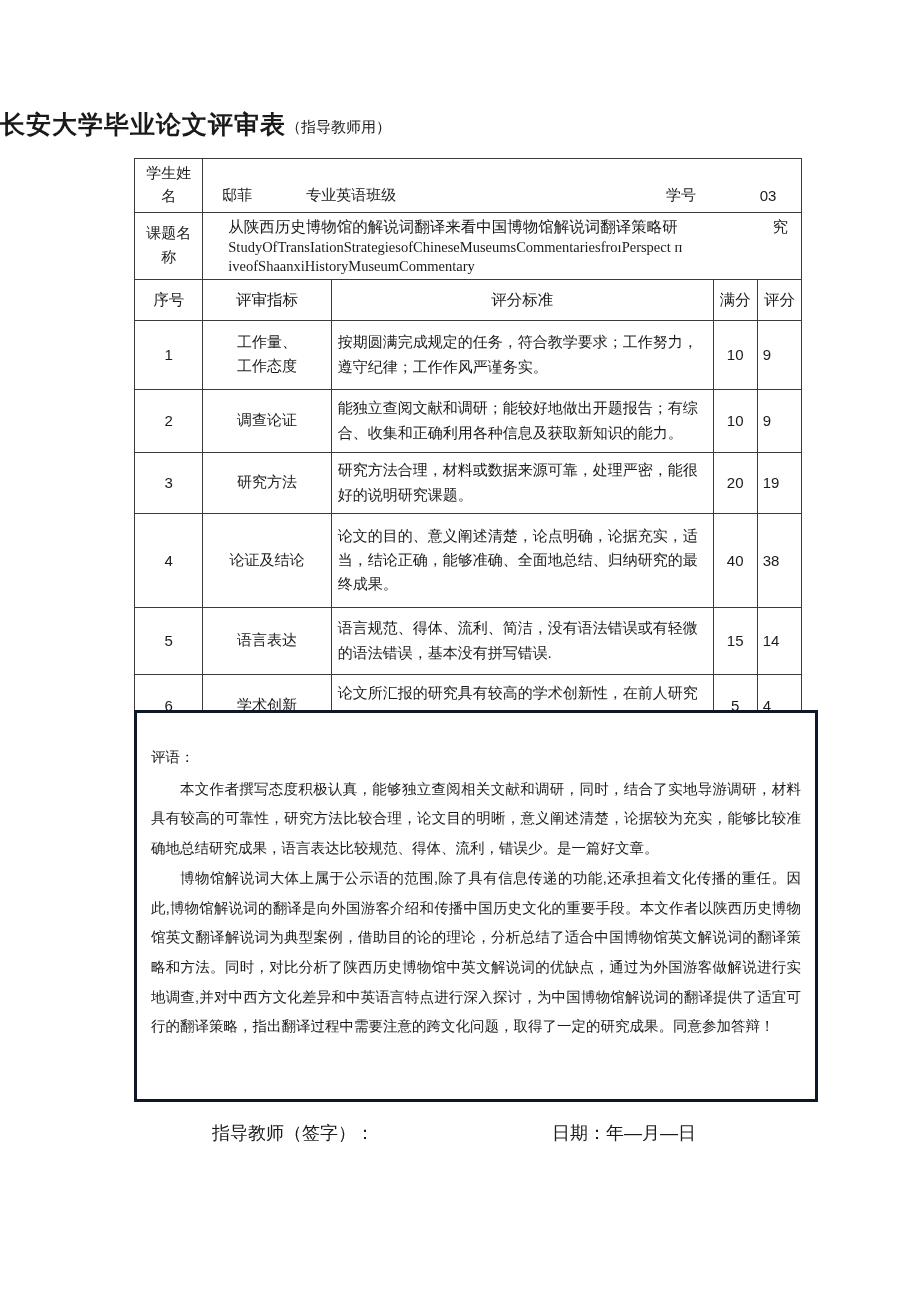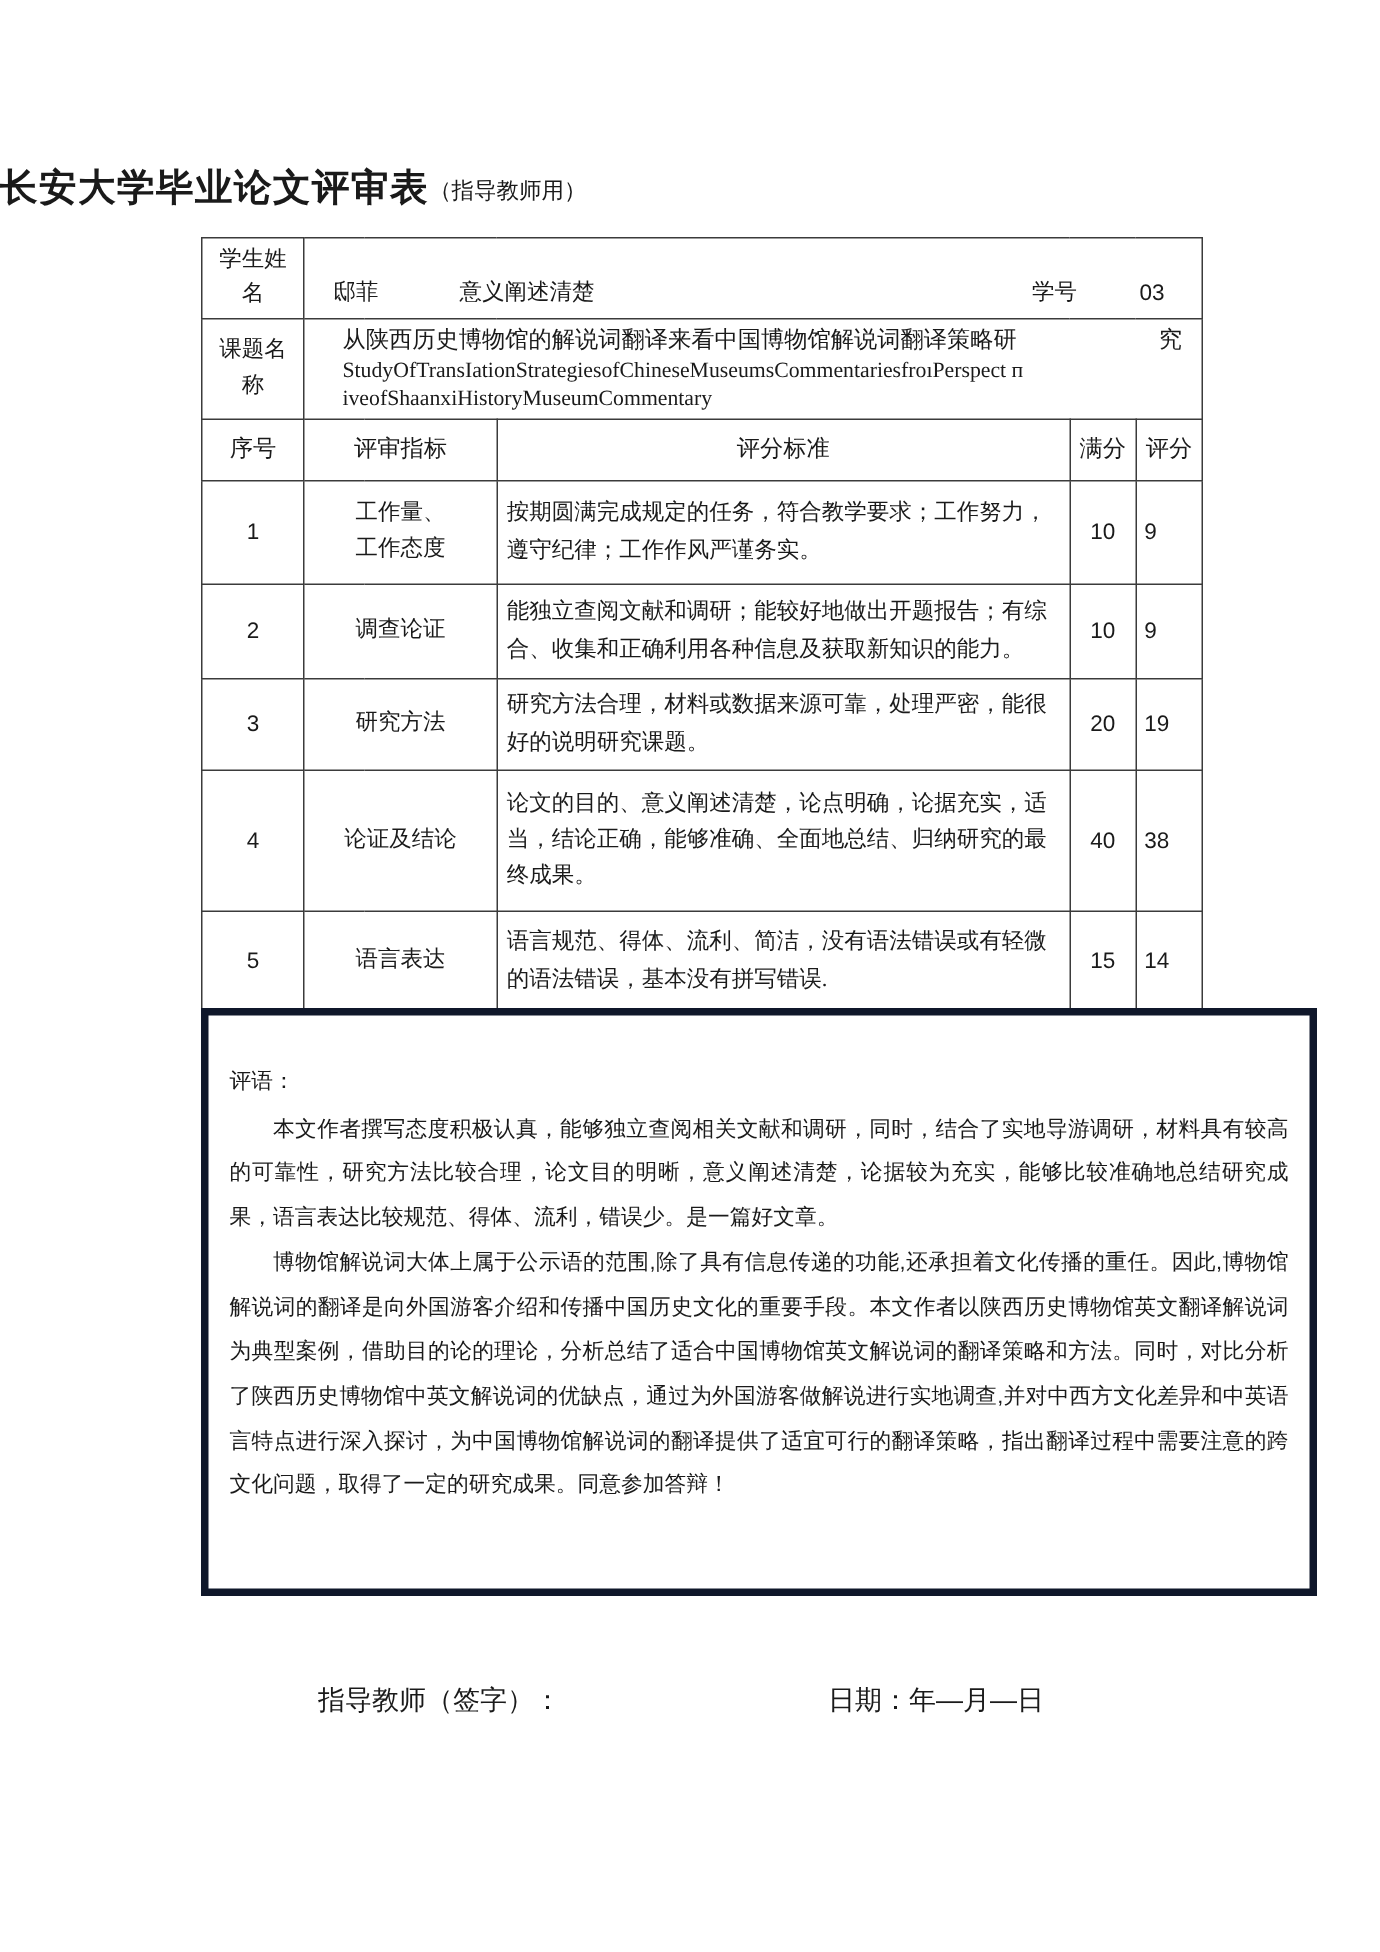--- a/index.html
+++ b/index.html
@@ -77,21 +77,21 @@
   
   .row-info td { height: 38px; }
   .info-flex {
     display: flex;
     align-items: center;
     width: 100%;
     margin-top: 20px;
   }
   .info-name   { width: 84px; padding-left: 14px; }
   .info-major  { flex: 1 1 auto; padding-left: 0px; }
-  .info-idlabel{ width: 74px; text-align: center; }
+  .info-idlabel{ width: 74px; }
 
   
   .row-topic td { height: 60px; vertical-align: middle; }
   .topic-cn {
     display: block;
     padding-left: 20px;
     padding-right: 6px;
     font-size: 15.5px;
     line-height: 1.45;
     position: relative;
@@ -146,24 +146,24 @@
     font-family: "Liberation Sans", "DejaVu Sans", sans-serif;
     font-size: 15px;
     text-align: left;
     padding-left: 6px;
   }
 
   
   .comment-box {
     position: absolute;
     left: 134px;
-    top: 672px;
-    width: 744px;
+    top: 710px;
+    width: 684px;
     height: 392px;
-    border: 5px solid #0f172a;
+    border: 3px solid #0f172a;
     box-sizing: border-box;
     background: #fff;
   }
   .comment-inner {
     padding: 30px 14px 0 14px;
     font-family: "Liberation Sans", "DejaVu Sans", sans-serif;
     font-size: 14.5px;
     line-height: 2.05;
     text-align: justify;
   }
@@ -217,21 +217,21 @@
       <col class="c-full">
       <col class="c-score">
     </colgroup>
 
     <tbody>
         <tr class="row-info">
       <td class="cell-center">学生姓名</td>
       <td colspan="5">
         <div class="info-flex">
           <span class="info-name">邸菲</span>
-          <span class="info-major">意义阐述清楚</span>
+          <span class="info-major">专业英语班级</span>
           <span class="info-idlabel">学号</span>
           <span style="width:56px;text-align:center;font-family:'Liberation Sans',sans-serif;">03</span>
         </div>
       </td>
     </tr>
 
     <tr class="row-topic">
       <td class="cell-center">课题名称</td>
       <td colspan="5">
         <span class="topic-cn"><span>从陕西历史博物馆的解说词翻译来看中国博物馆解说词翻译策略研</span><span class="tail">究</span></span>

